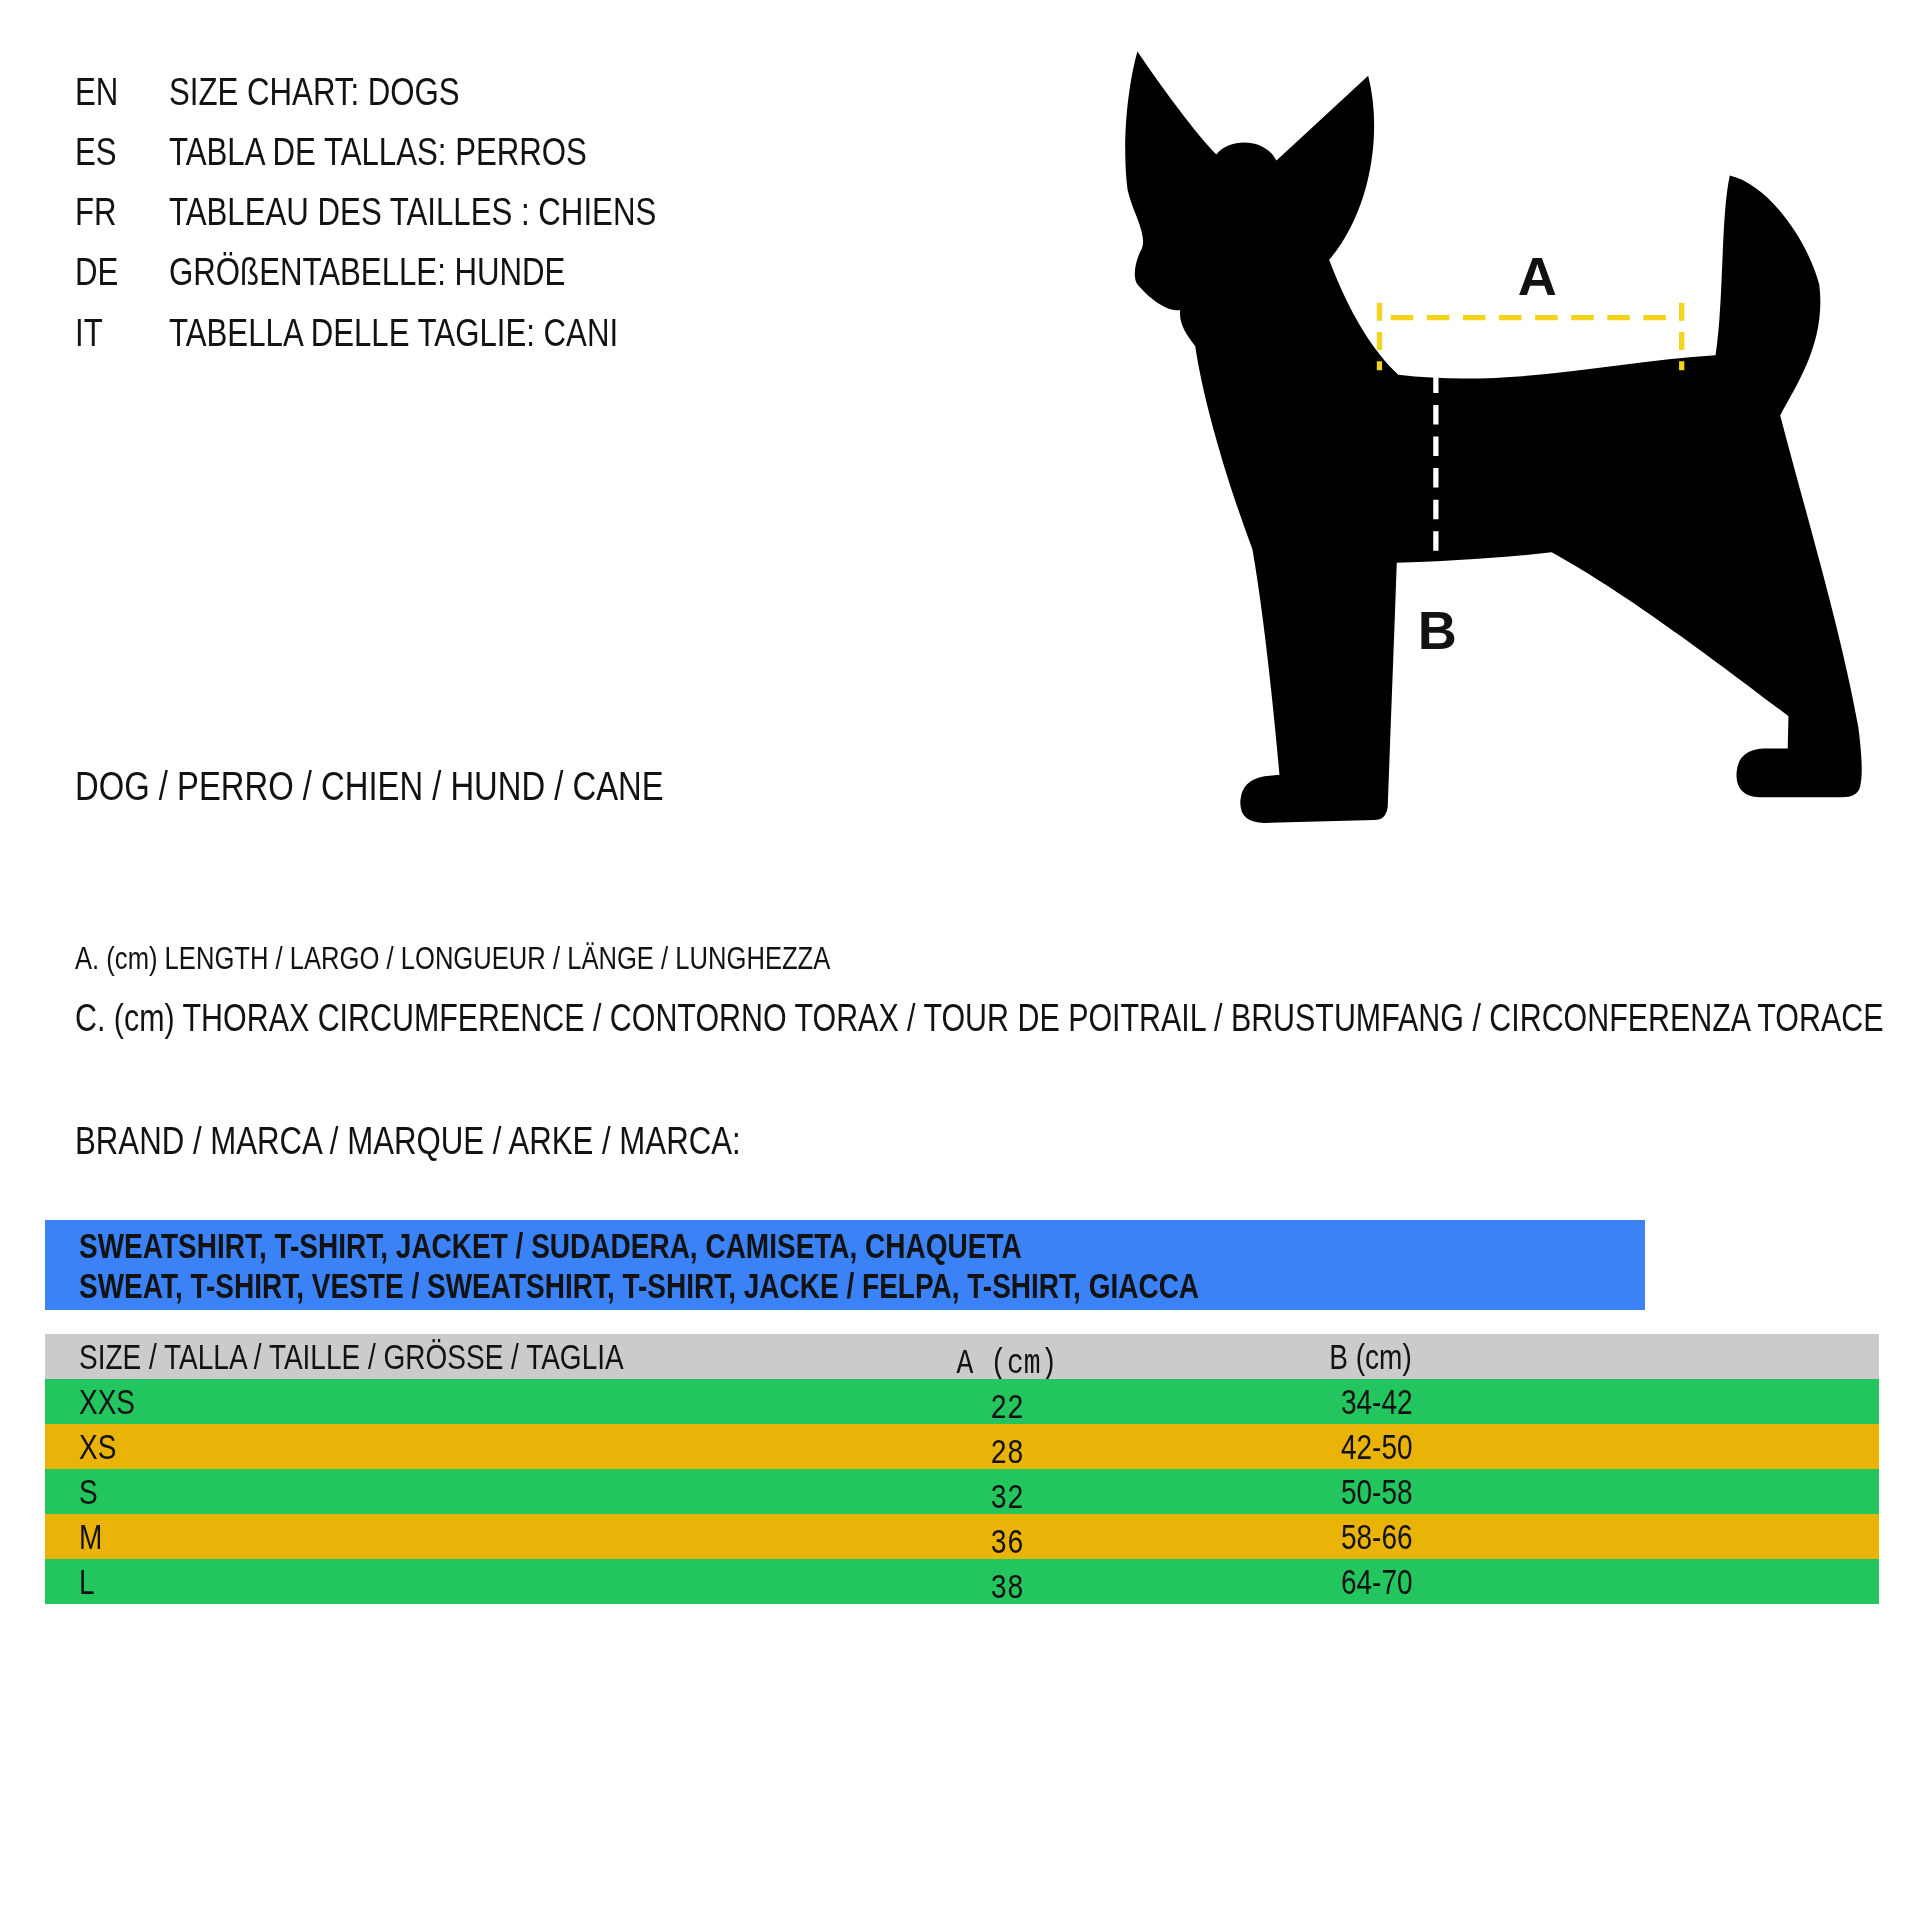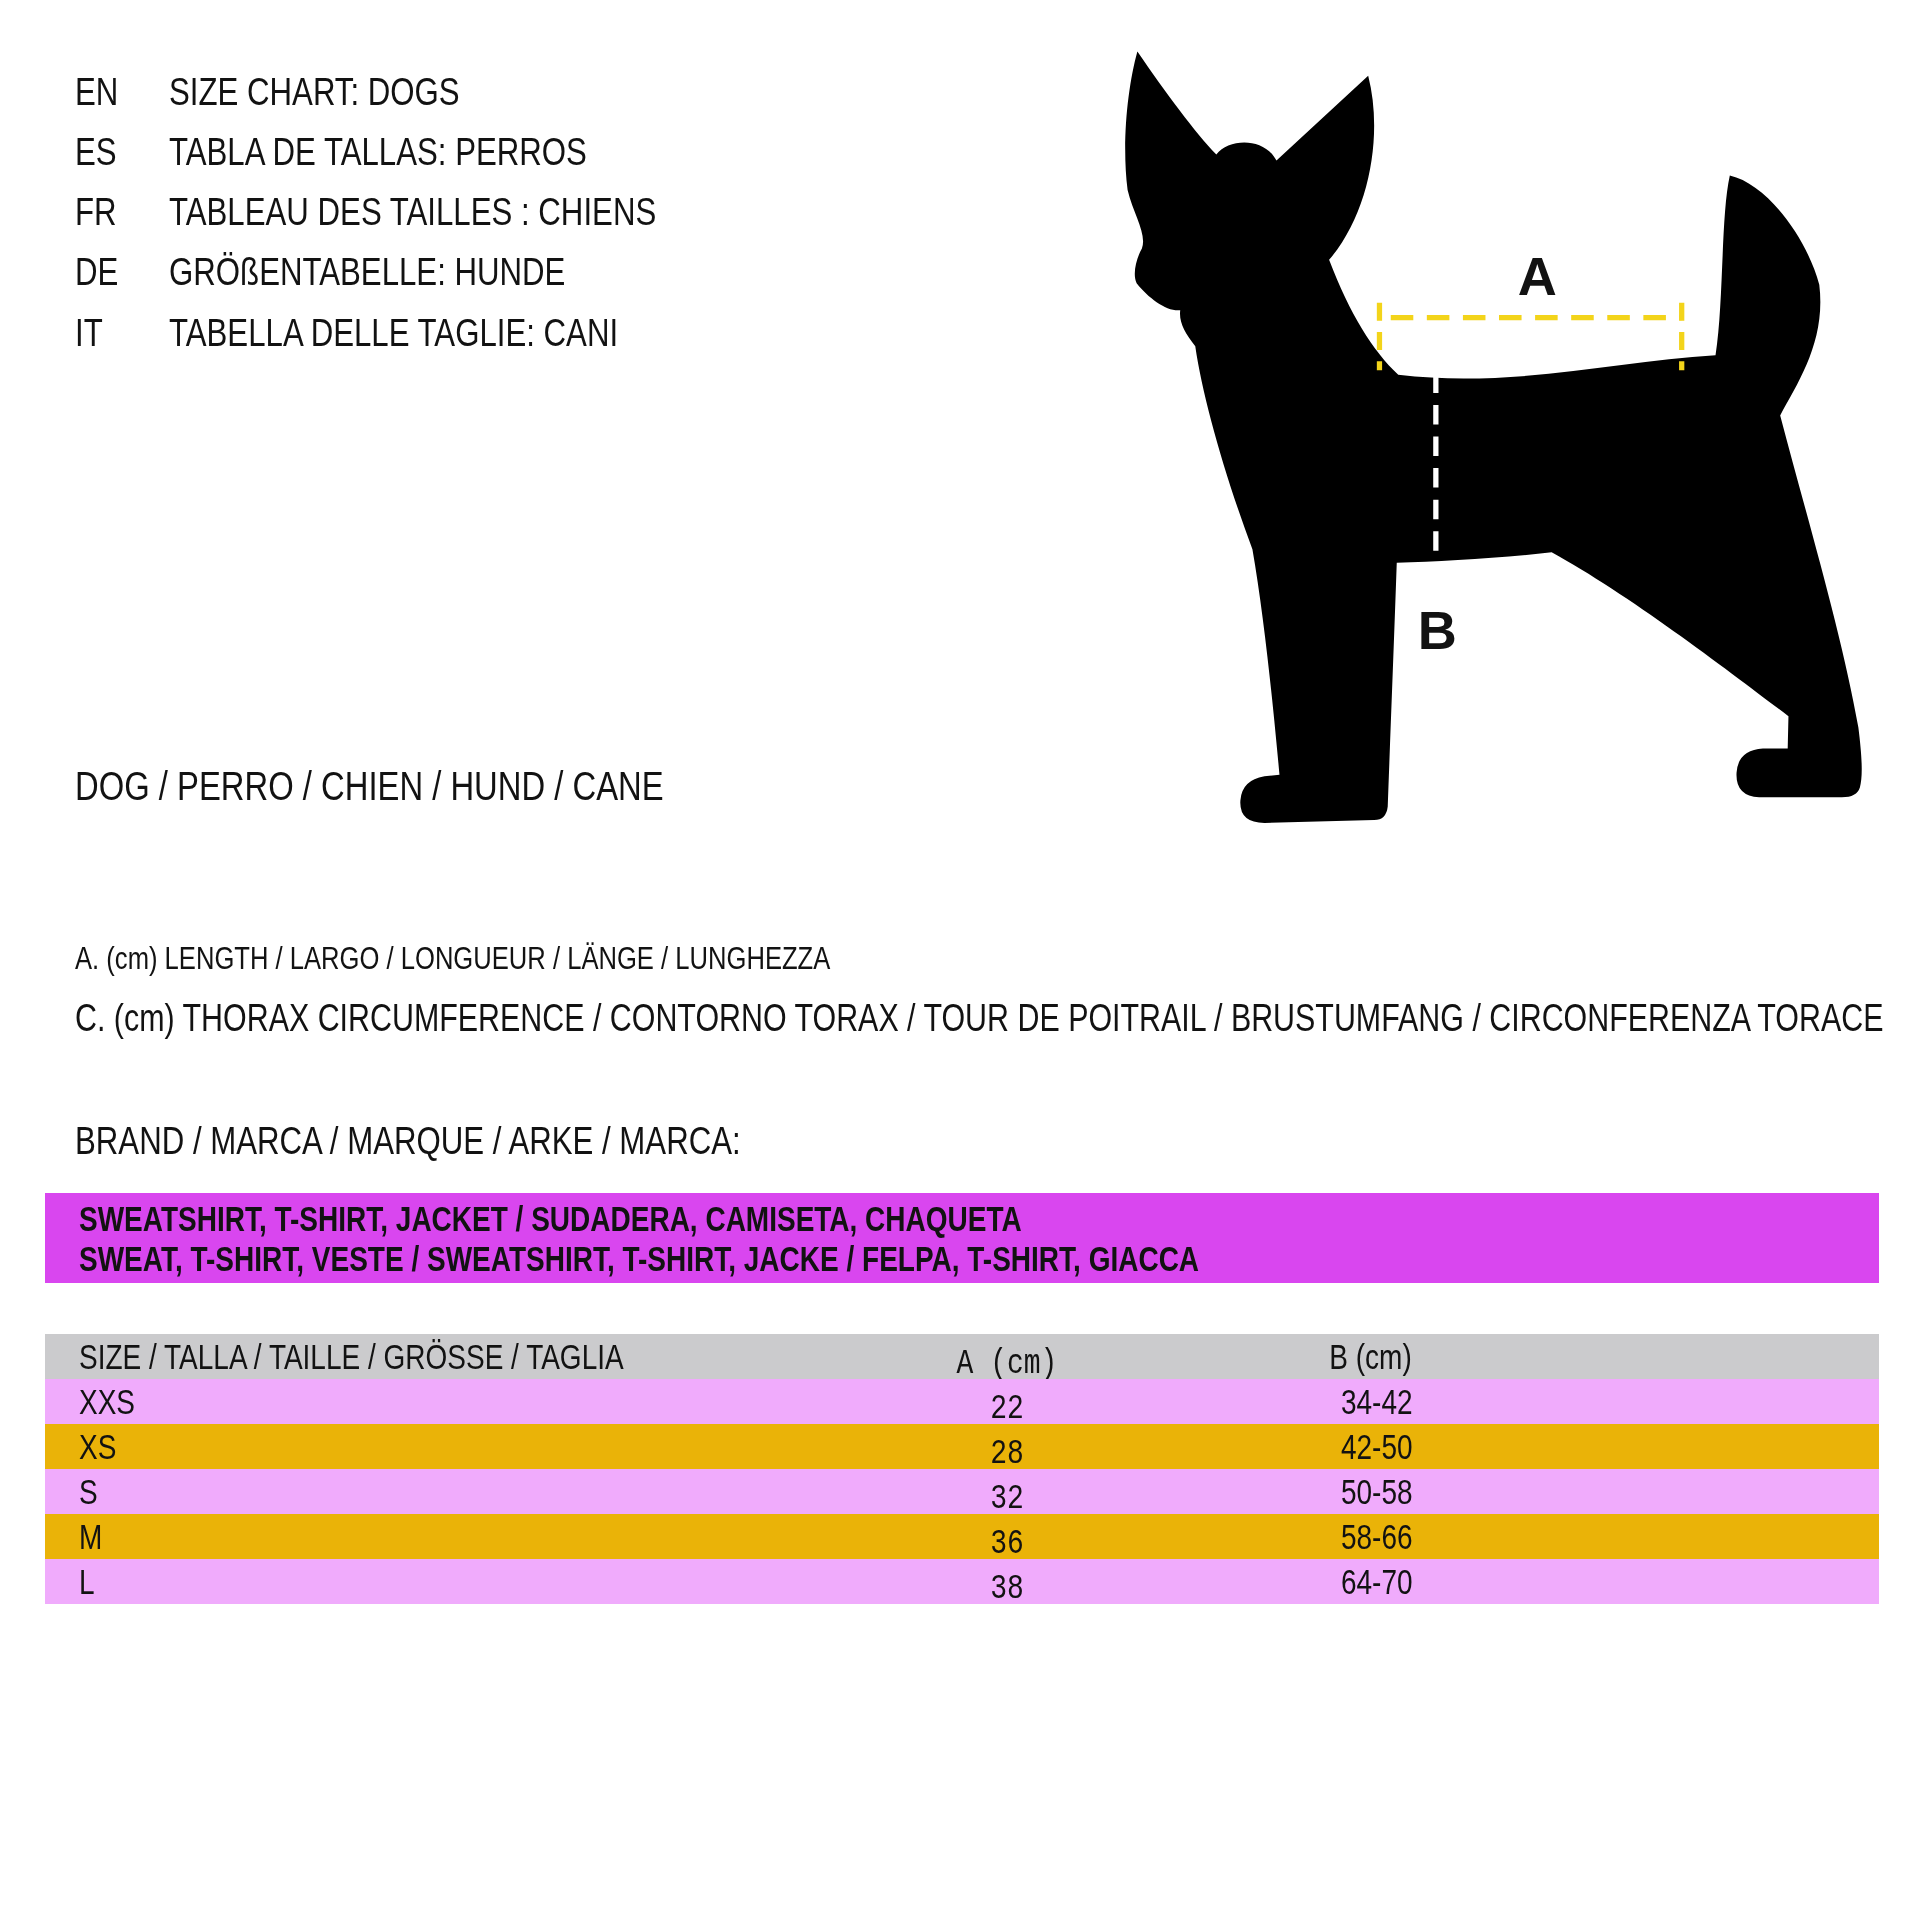--- a/index.html
+++ b/index.html
@@ -15,27 +15,27 @@
   .lang-label{position:absolute;left:80px;top:0;margin-left:14px;}
 
   .dog-figure{left:1090px;top:22.5px;width:812px;height:827px;}
   .dog-figure svg{width:100%;height:100%;display:block;}
 
   .dog-caption{left:75px;top:762px;font-size:41px;line-height:48px;}
   .measure-a{left:75px;top:936px;font-size:32px;line-height:44px;}
   .measure-c{left:75px;top:996px;font-size:38px;line-height:44px;}
   .brand-line{left:75px;top:1118px;font-size:39px;line-height:45px;}
 
-  .banner{left:45px;top:1193px;width:1834px;height:90px;background:#d946ef;}
+  .banner{left:45px;top:1220px;width:1600px;height:90px;background:#3b82f6;}
   .banner-line{position:absolute;left:34px;font-weight:bold;font-size:35px;line-height:39px;}
   .banner-line.l1{top:6px;}
   .banner-line.l2{top:46px;}
 
   .size-table{left:45px;top:1334px;width:1834px;}
-  .trow{position:relative;height:45px;line-height:45px;font-size:35px;background:#f0abfc;}
+  .trow{position:relative;height:45px;line-height:45px;font-size:35px;background:#22c55e;}
   .trow.thead{background:#CBCBCD;}
   .trow.alt{background:#eab308;}
   .c1{position:absolute;left:34px;top:0;}
   .c2{position:absolute;left:812px;top:8px;width:301px;text-align:center;font-family:Liberation Mono, monospace;}
   .c3{position:absolute;left:1076px;top:0;width:301px;text-align:right;}
 </style>
 </head>
 <body>
 
 <div>

